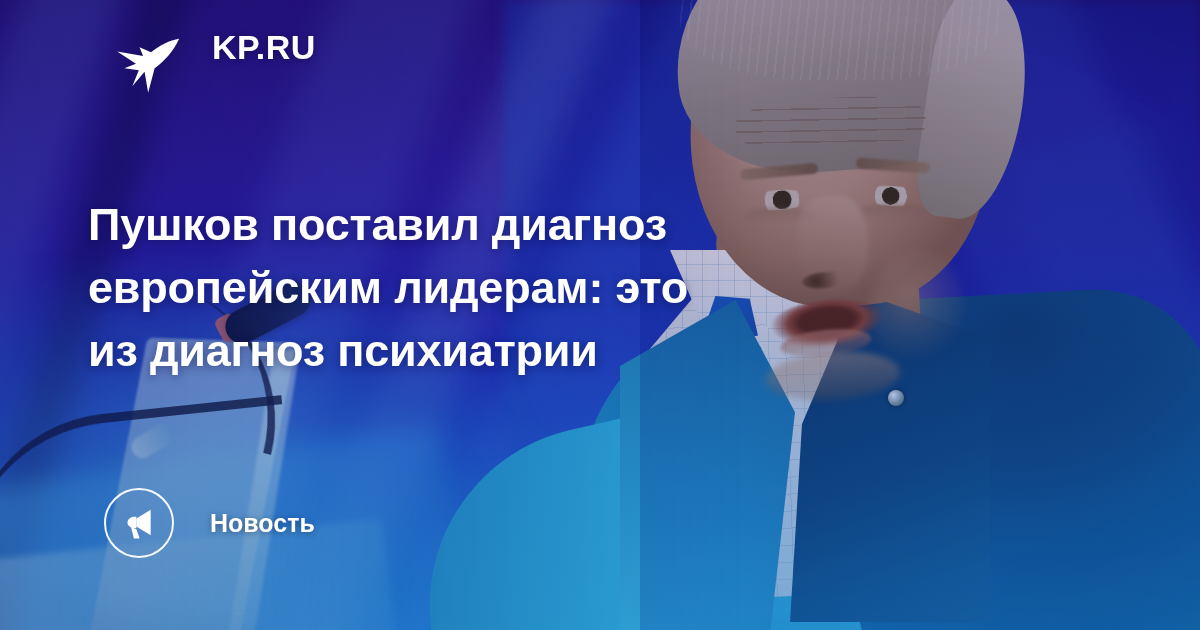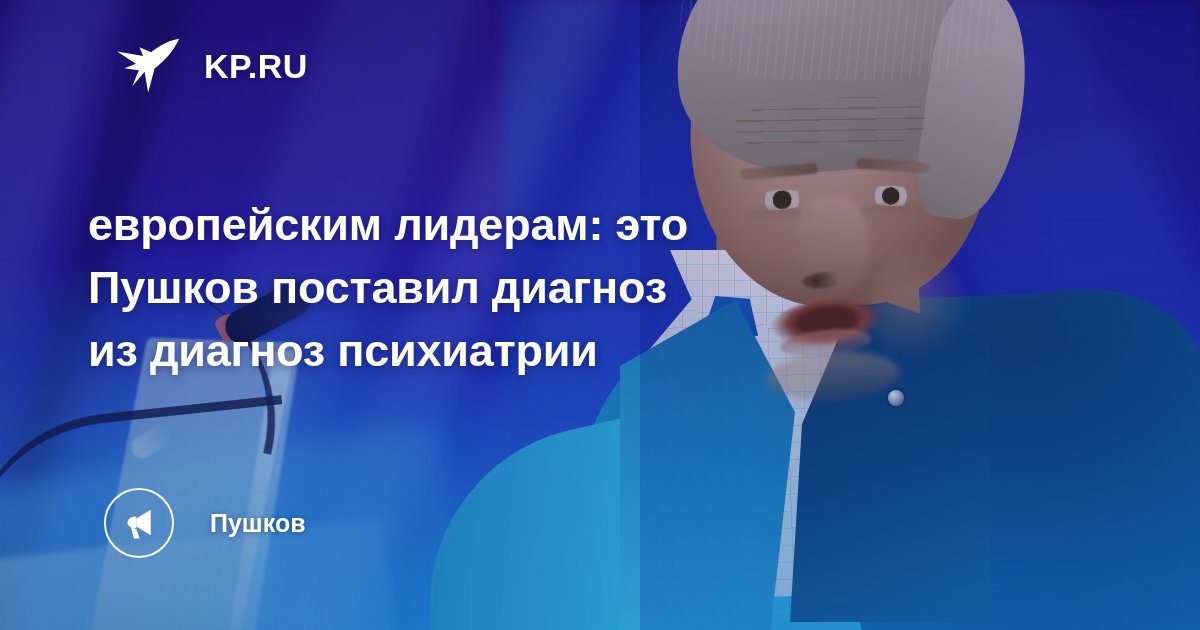--- a/index.html
+++ b/index.html
@@ -297,21 +297,21 @@
   }
   
   .scrim{
     position:absolute;left:0;top:0;width:62%;height:100%;
     background:linear-gradient(90deg, rgba(24,16,110,.30) 0%, rgba(24,16,110,.16) 55%, rgba(24,16,110,0) 100%);
   }
 
   
   .fg{position:absolute;inset:0;}
 
-  .brand{position:absolute;left:110px;top:30px;display:flex;align-items:center;gap:22px;}
+  .brand{position:absolute;left:110px;top:30px;display:flex;align-items:flex-start;gap:30px;}
   .brand-logo{width:72px;height:72px;display:block;}
   .brand-name{
     color:#fff;font-size:34px;font-weight:700;letter-spacing:.5px;line-height:1;
     text-shadow:0 1px 6px rgba(0,0,0,.35);
   }
 
   .headline{
     position:absolute;left:88px;top:193px;width:800px;
     color:#fff;font-size:45px;font-weight:700;line-height:63px;
     letter-spacing:-.2px;
@@ -403,30 +403,30 @@
   <div class="fg">
 
     <div class="brand">
       <svg class="brand-logo" viewBox="0 0 100 100" aria-hidden="true">
         <path fill="#ffffff" d="M96 12 C83 14 69 21 57 31 L41 24 L46 36 L10 30 L36 47 L20 53 L40 56 L31 78 L48 58 L53 87 L62 53 C76 43 89 28 96 12 Z"></path>
       </svg>
       <span class="brand-name">KP.RU</span>
     </div>
 
     <div class="headline">
+      <span class="ln">Пушков поставил диагноз</span>
       <span class="ln">европейским лидерам: это</span>
-      <span class="ln">Пушков поставил диагноз</span>
       <span class="ln">из диагноз психиатрии</span>
     </div>
 
     <div class="badge">
       <span class="badge-circle">
         <svg class="badge-icon" viewBox="0 0 32 32" aria-hidden="true">
           <path fill="#ffffff" d="M27 3.5 L27 27.5 L13.5 19.2 L13.5 11.8 Z"></path>
           <path fill="#ffffff" d="M11.8 10.2 L13.5 10.2 L13.5 20.8 L11.8 20.8 C8.1 20.8 5.2 18.4 5.2 15.5 C5.2 12.6 8.1 10.2 11.8 10.2 Z"></path>
           <path fill="#ffffff" d="M8.4 19.6 L13.6 21.9 L16.6 30.5 L11.2 30.5 Z"></path>
         </svg>
       </span>
-      <span class="badge-label">Пушков</span>
+      <span class="badge-label">Новость</span>
     </div>
 
   </div>
 </div>
 
 </body></html>

